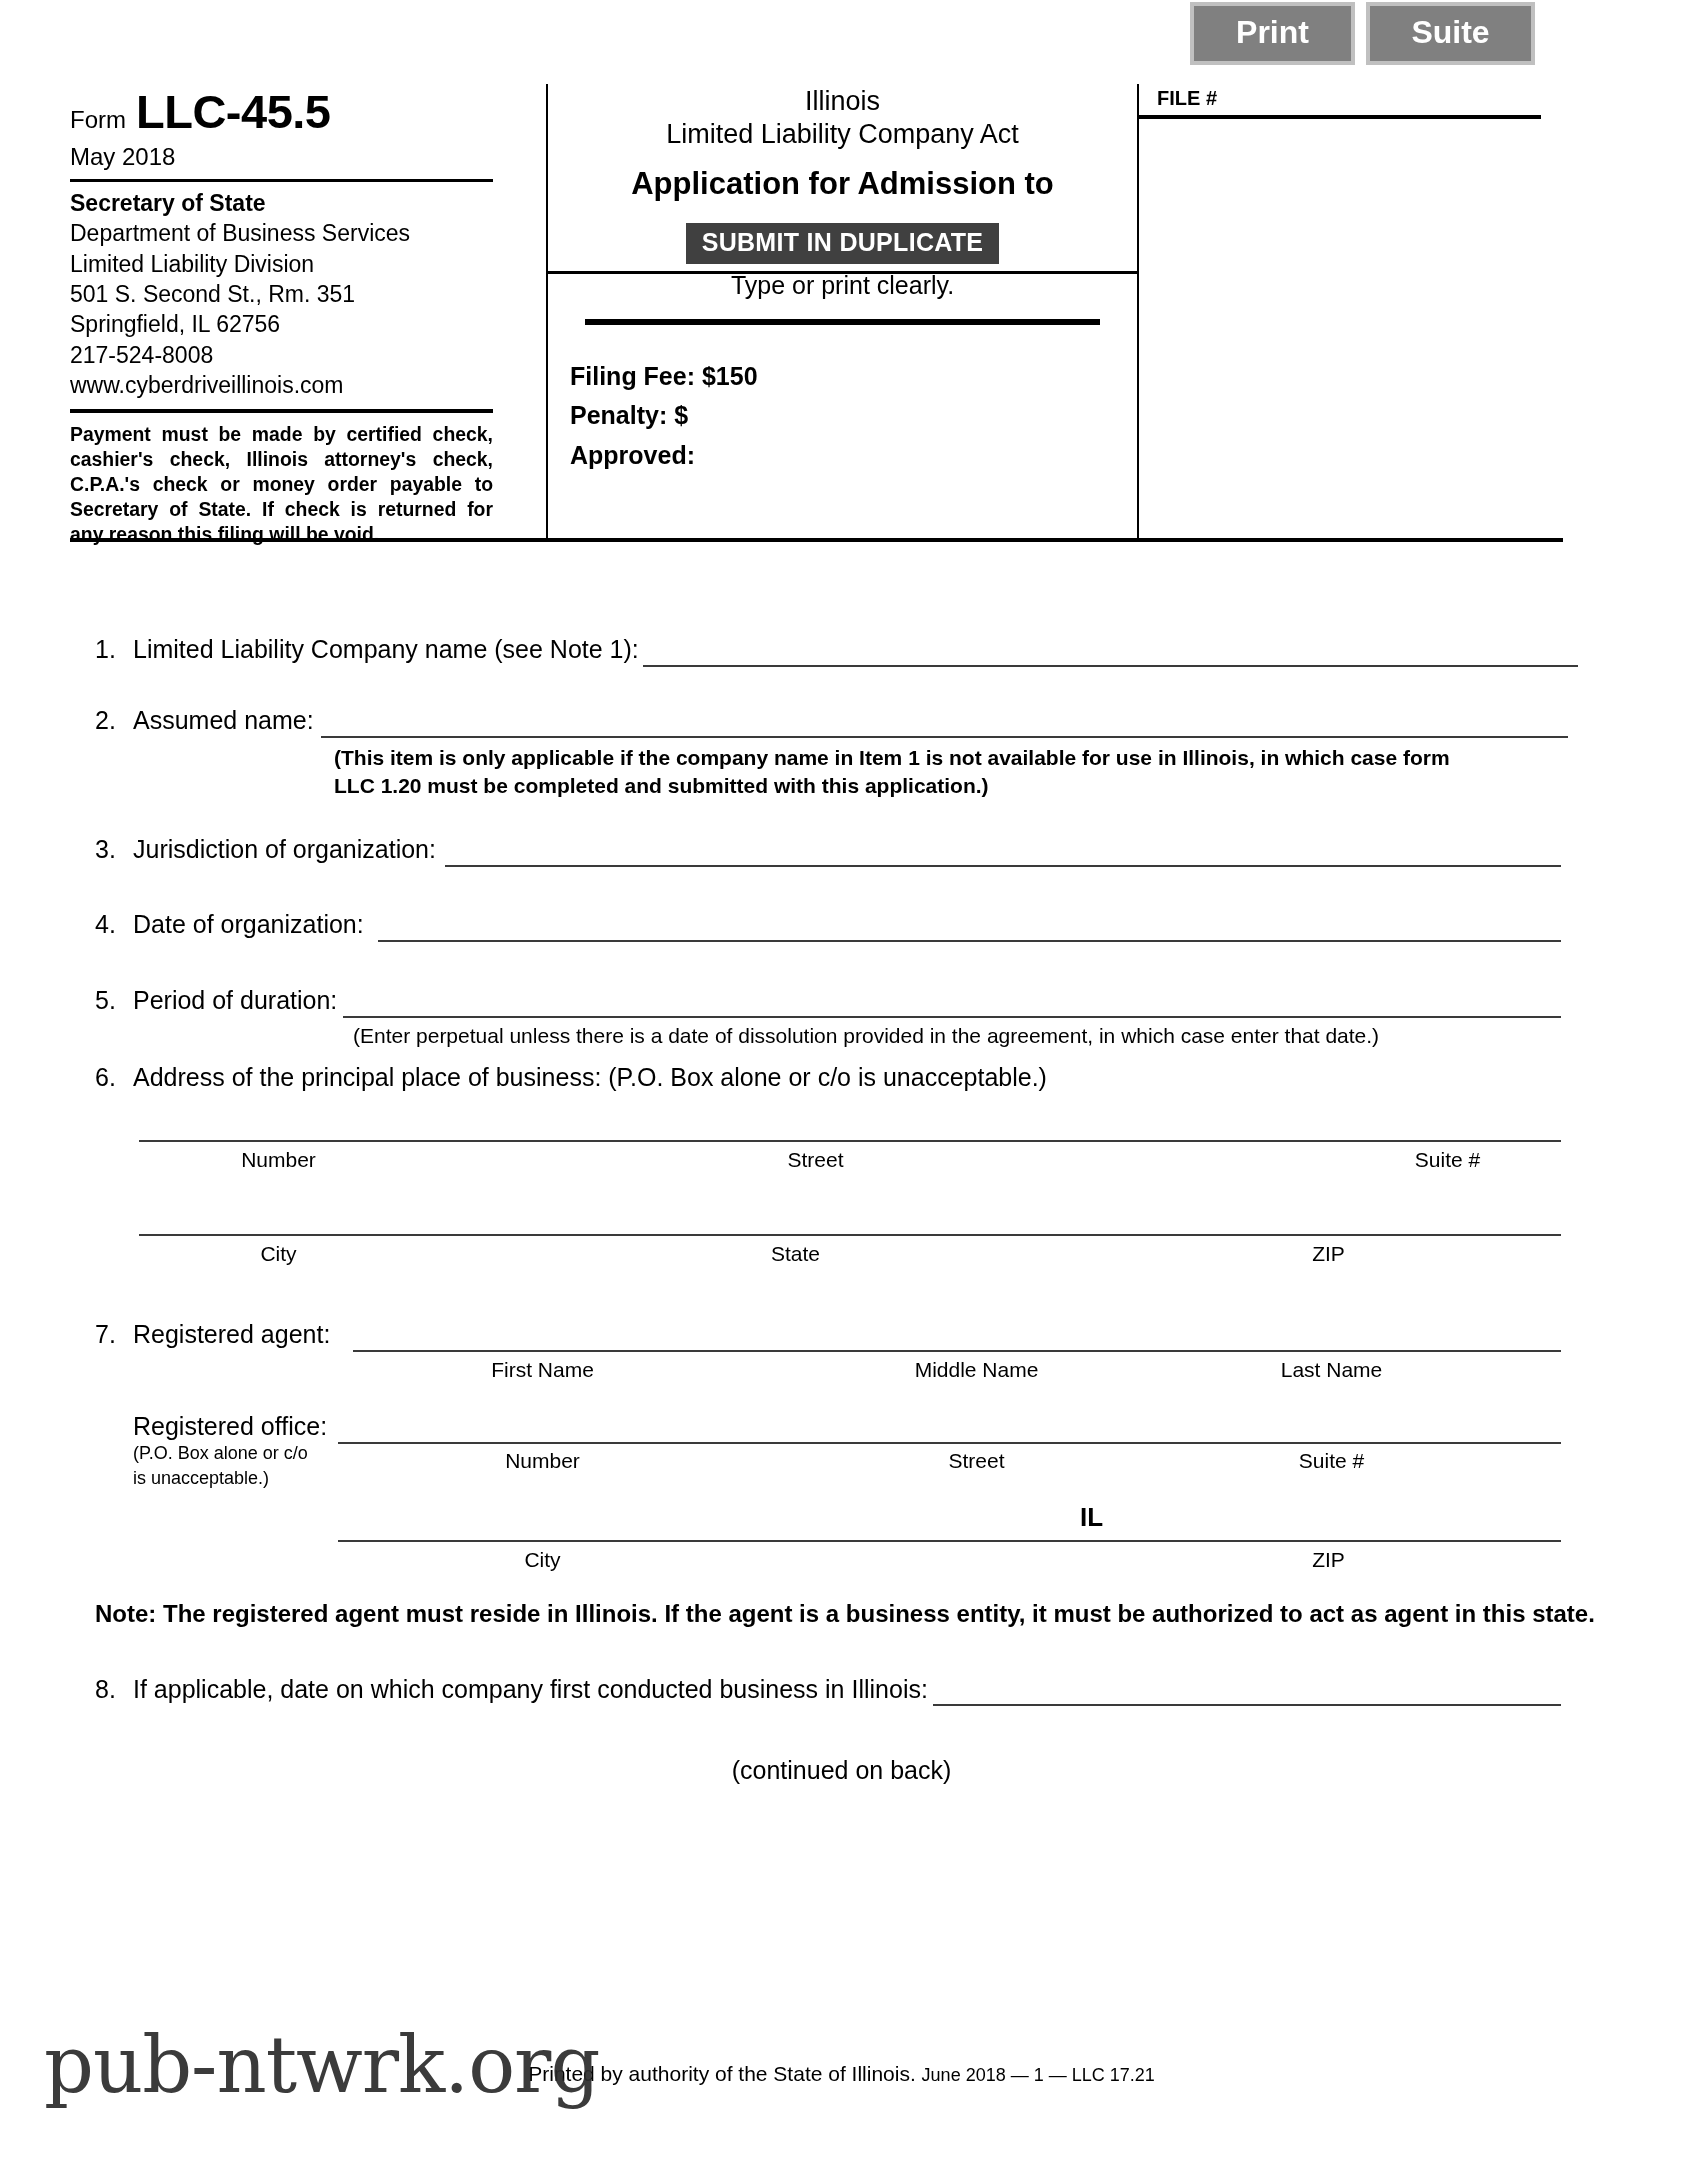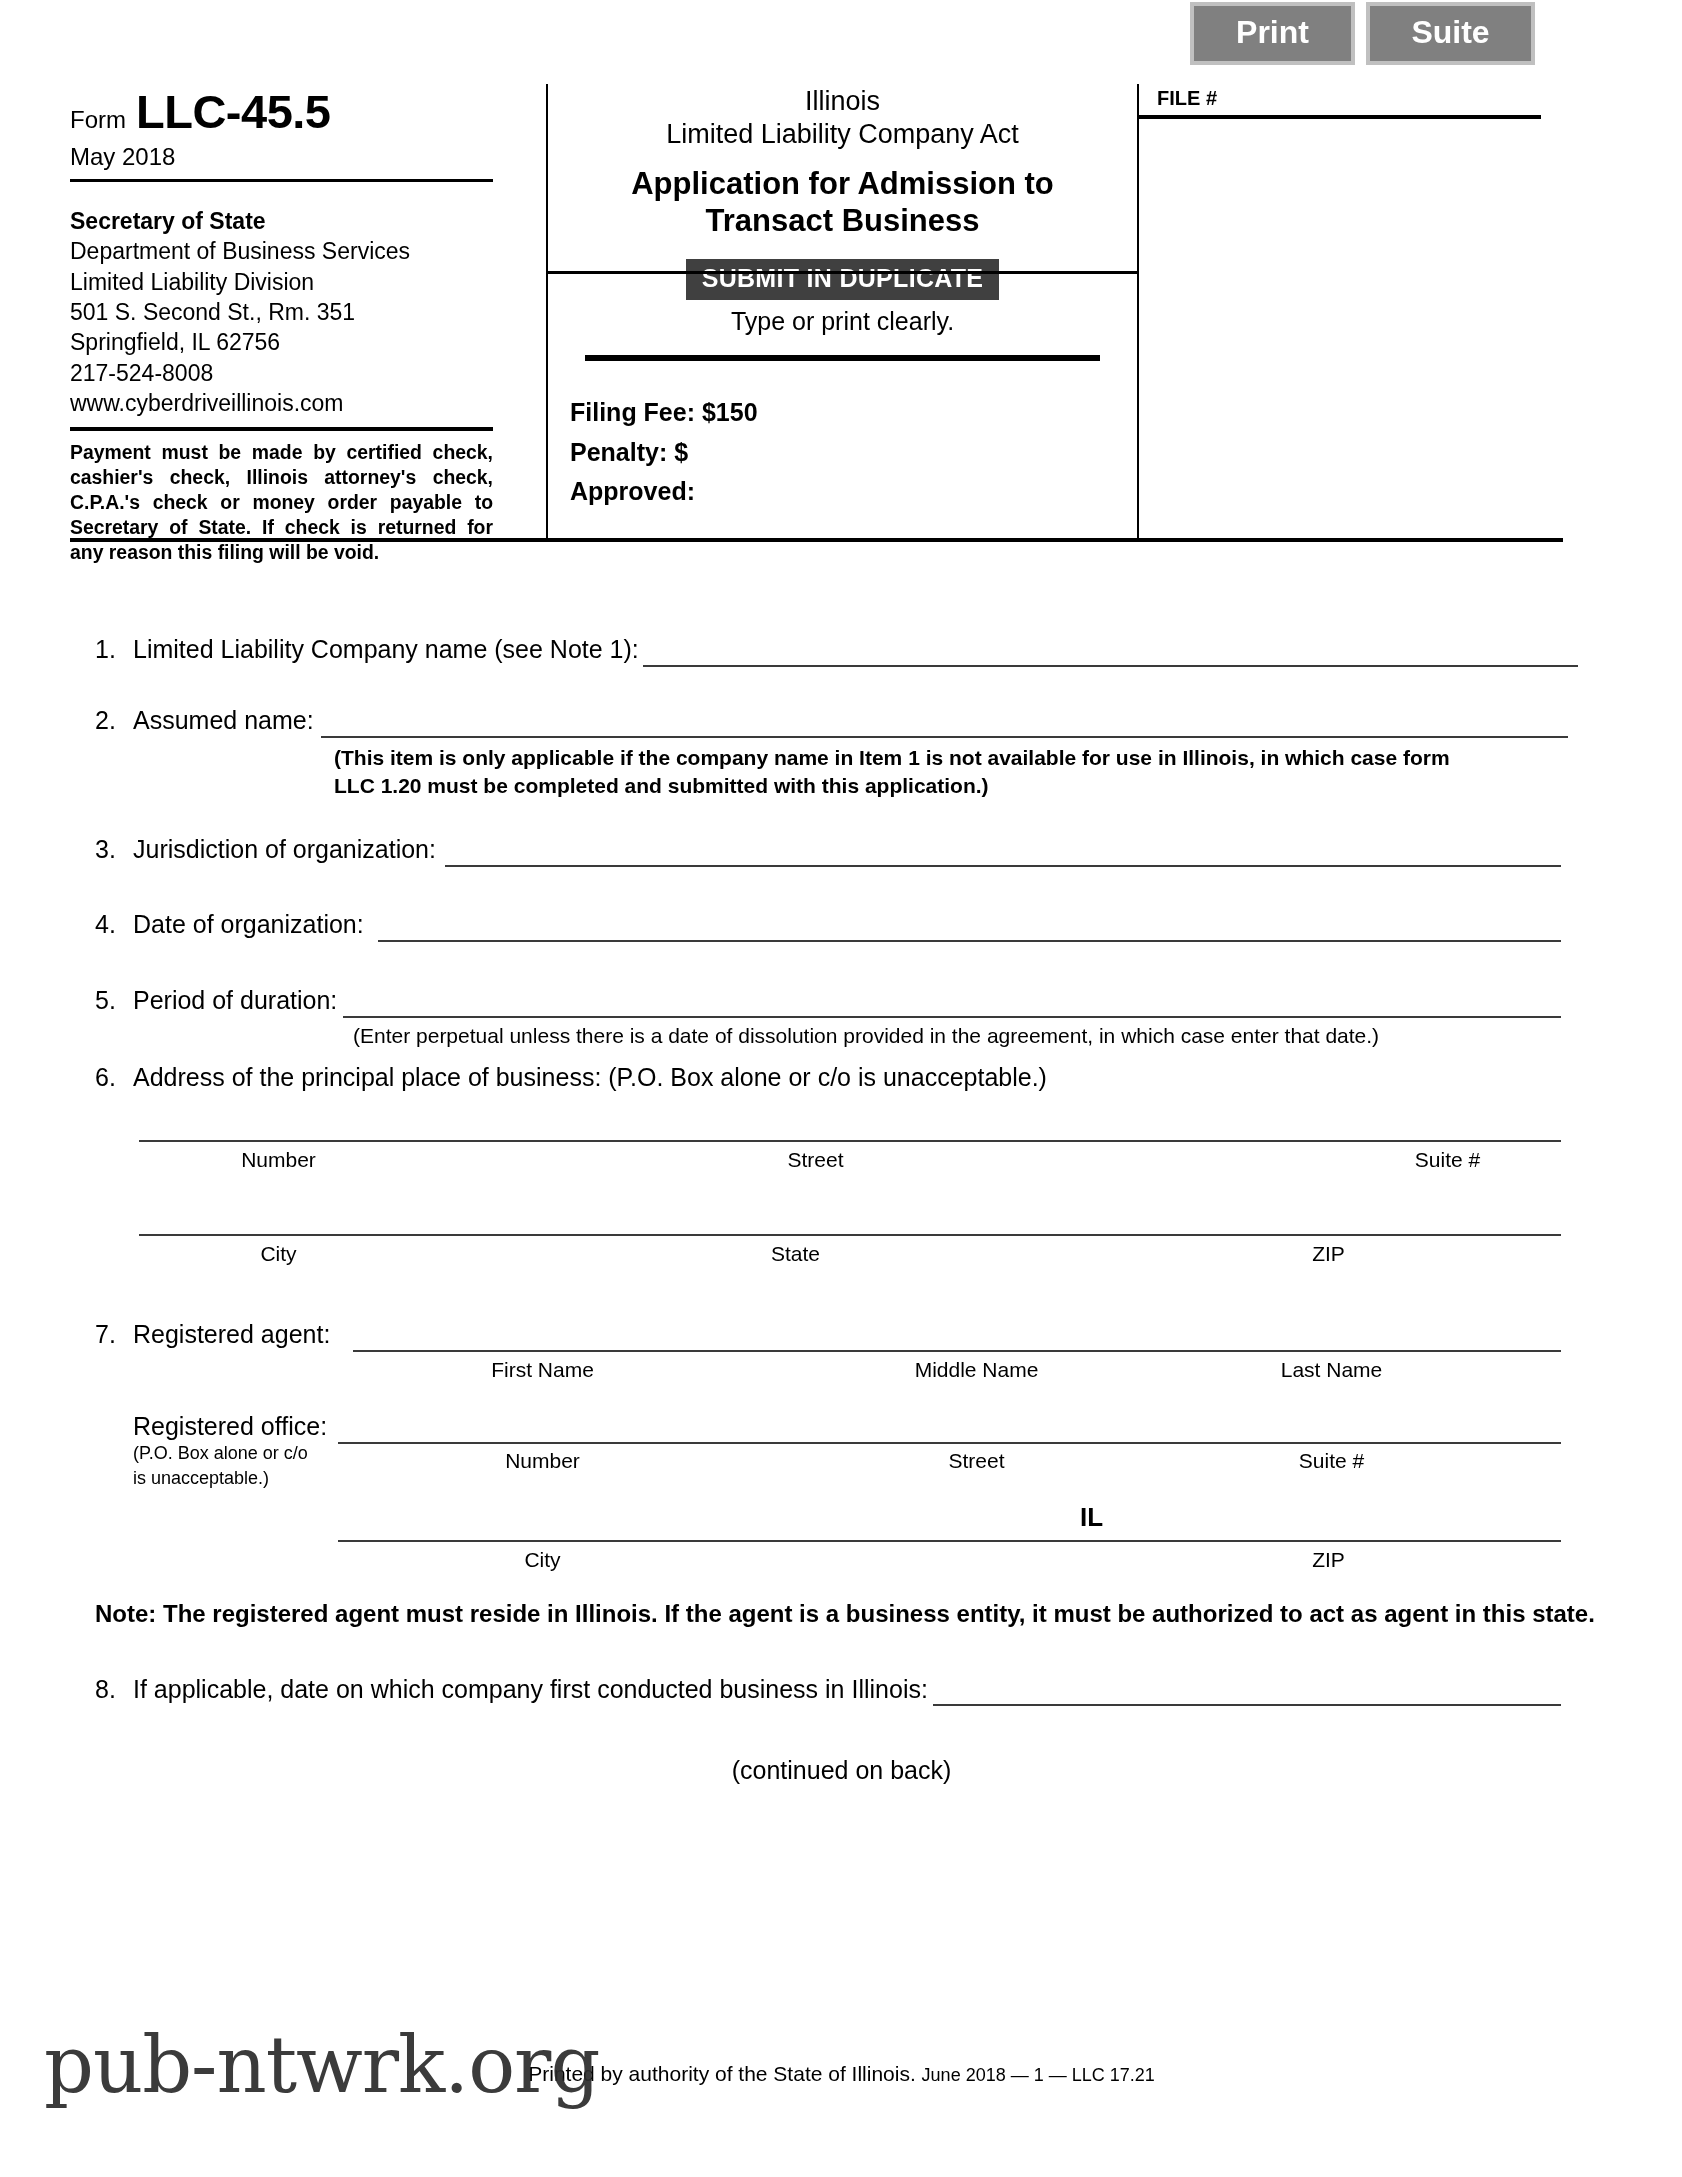--- a/index.html
+++ b/index.html
@@ -73,21 +73,21 @@
   .form-line {
     display: flex;
     align-items: baseline;
     gap: 10px;
   }
   .form-word { font-size: 24px; }
   .form-code { font-size: 47px; font-weight: bold; letter-spacing: -0.5px; }
   .form-date { font-size: 24px; margin-top: 4px; }
   .rule { background: #000; height: 3px; width: 423px; }
   #left-rule-1 { margin-top: 8px; }
-  .office-block { font-size: 23px; line-height: 1.32; margin-top: 24px; }
+  .office-block { font-size: 23px; line-height: 1.32; margin-top: 6px; }
   .office-title { font-weight: bold; }
   #left-rule-2 { margin-top: 8px; height: 4px; }
   .pay-note {
     font-size: 19.4px;
     font-weight: bold;
     line-height: 1.3;
     margin-top: 9px;
     width: 423px;
     text-align: justify;
   }
@@ -267,21 +267,20 @@
       <div class="rule" id="left-rule-2"></div>
       <div class="pay-note">Payment must be made by certified check, cashier's check, Illinois attorney's check, C.P.A.'s check or money order payable to Secretary of State. If check is returned for any reason this filing will be void.</div>
     </div>
 
     <div class="col-mid">
       <div class="mid-top">
         <div class="act-line-1">Illinois</div>
         <div class="act-line-2">Limited Liability Company Act</div>
         <div class="app-title">
           <div>Application for Admission to</div>
-          <div>Transact Business</div>
         </div>
       </div>
 
       <div class="mid-hr"></div>
 
       <div class="dup-wrap">
         <span class="dup-badge">SUBMIT IN DUPLICATE</span>
       </div>
       <div class="type-print">Type or print clearly.</div>
       <div class="mid-thick"></div>

